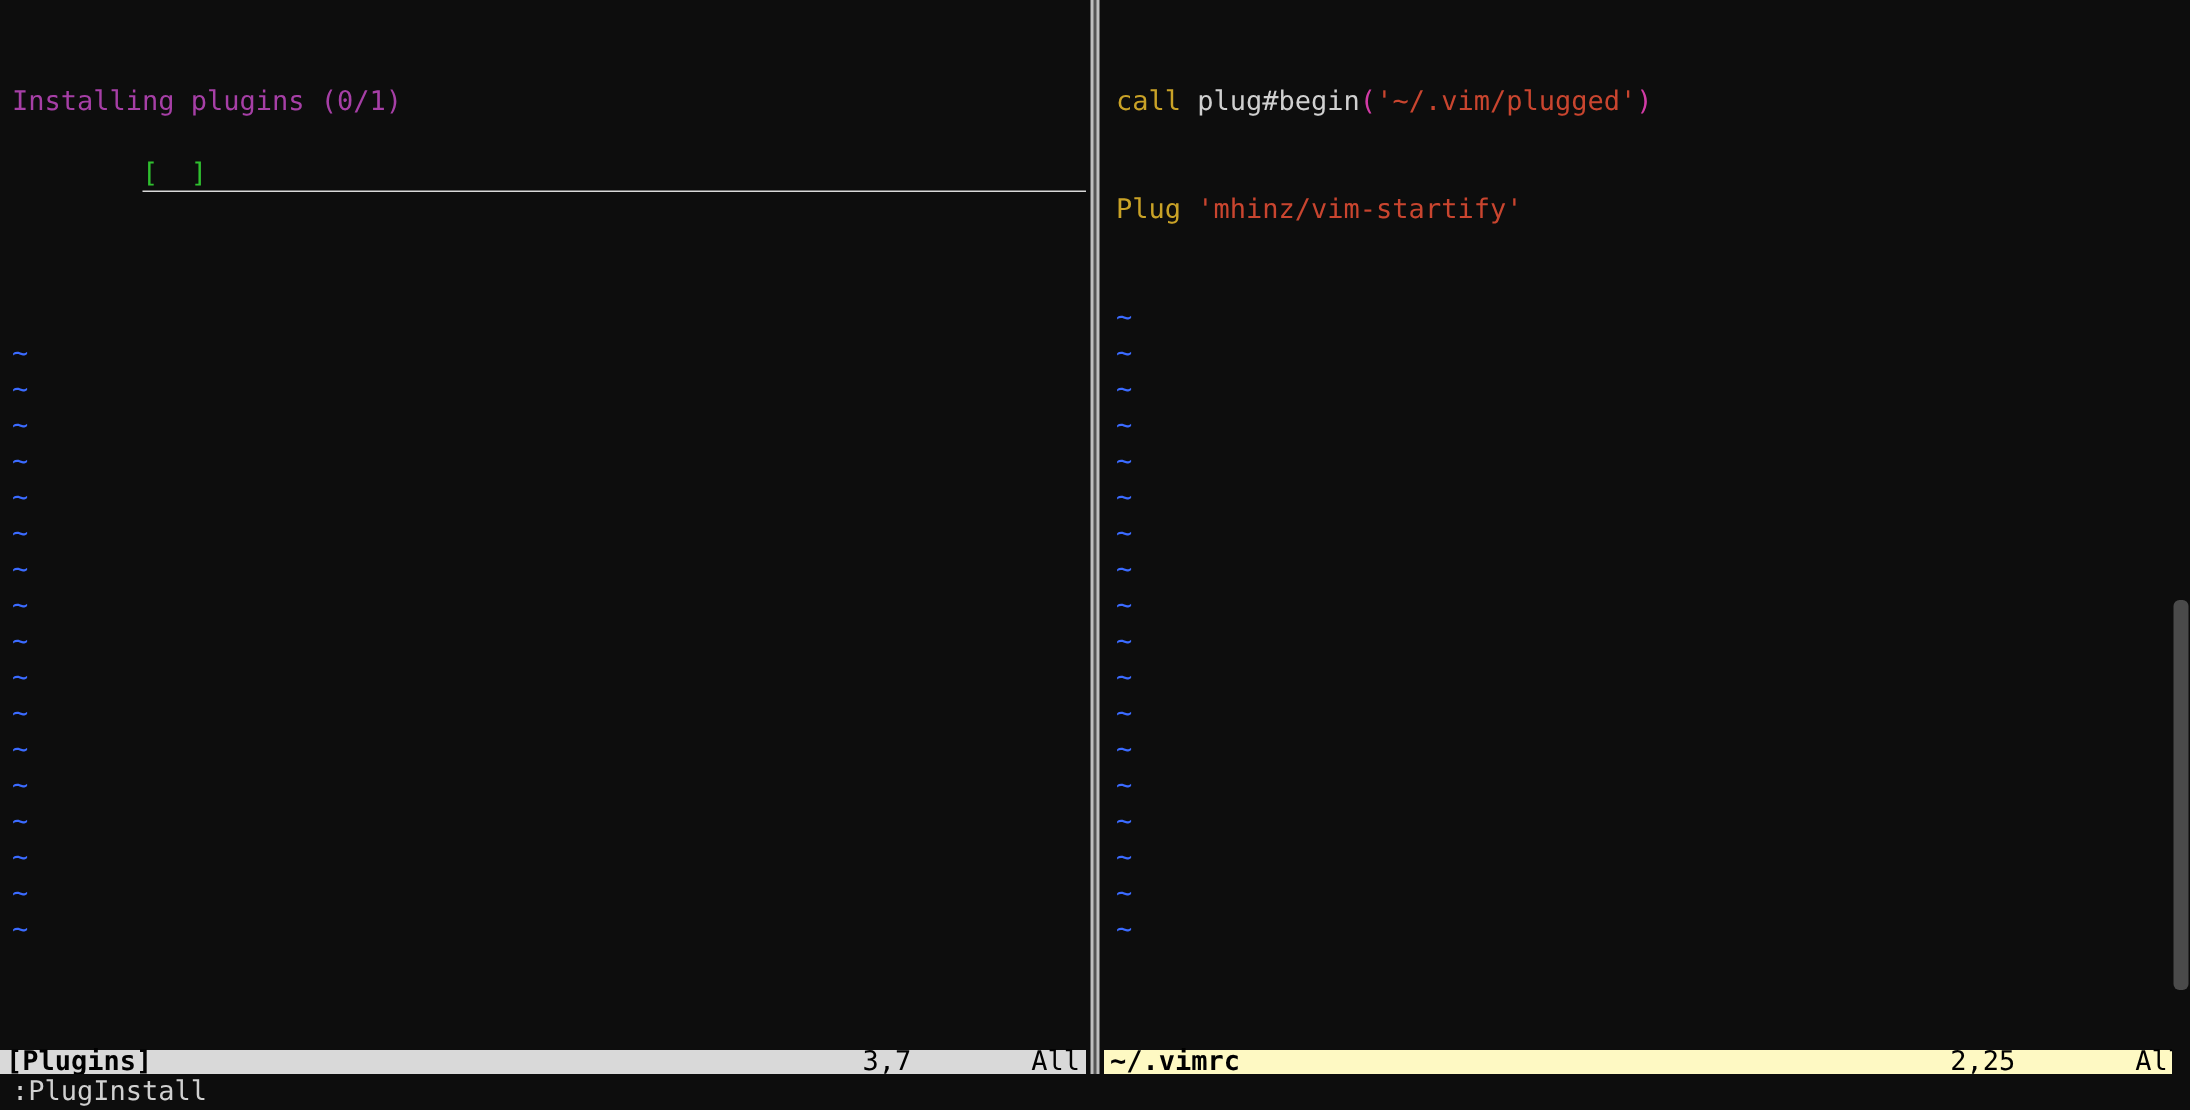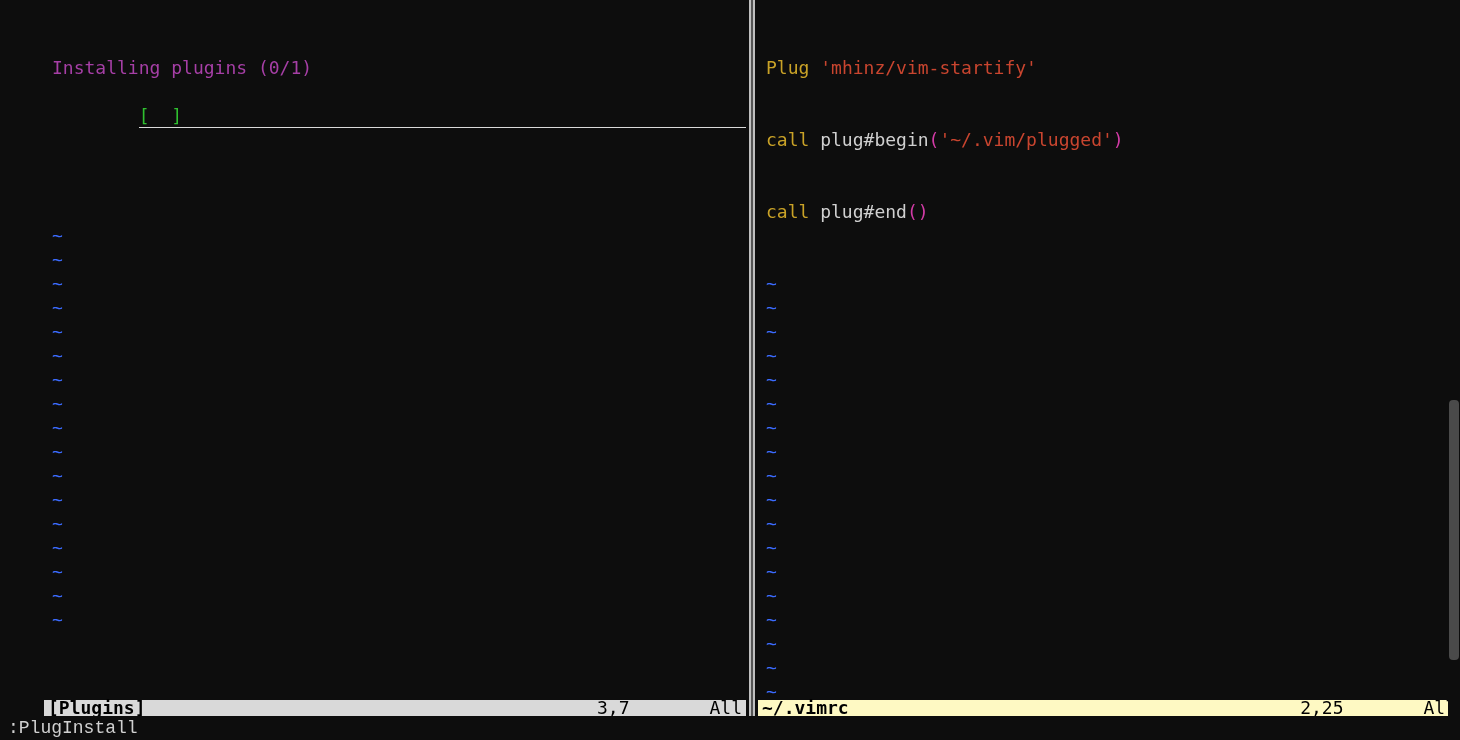--- a/index.html
+++ b/index.html
@@ -16,21 +16,20 @@
   .editor {
     display: flex;
     flex-direction: column;
     width: 100%;
     height: 100%;
   }
   .splits {
     display: flex;
     flex: 1 1 auto;
     overflow: hidden;
-    margin-left: 44px;
   }
   .pane {
     flex: 1 1 50%;
     position: relative;
     display: flex;
     flex-direction: column;
     overflow: hidden;
   }
   .pane-left { }
   .pane-right { }
@@ -81,21 +80,20 @@
   .statusline.inactive {
     background: #fef9c3;
   }
   .status-name { flex: 0 0 auto; font-weight: bold; }
   .status-gap { flex: 1 1 auto; }
   .status-pos { flex: 0 0 auto; margin-right: 80px; }
   .status-pct { flex: 0 0 auto; text-align: center; }
   .bottom-row {
     display: flex;
     height: 24px;
-    font-family: Liberation Mono, monospace;
   }
   .cmdline {
     flex: 1 1 auto;
     background: #0d0d0d;
     color: #d0d0d0;
     padding: 0 8px;
     height: 24px;
     white-space: pre;
   }
   .app-scrollbar {
@@ -137,23 +135,22 @@
         <span class="status-gap"></span>
         <span class="status-pos">3,7</span>
         <span class="status-pct">All</span>
       </div>
     </div>
 
     <div class="vsplit"></div>
 
     <div class="pane pane-right">
       <div class="buffer">
+        <div class="line"><span class="kw">call</span><span class="fn"> plug#begin</span><span class="paren">(</span><span class="str">'~/.vim/plugged'</span><span class="paren">)</span></div>
         <div class="line"><span class="kw">Plug</span><span> </span><span class="str">'mhinz/vim-startify'</span></div>
-        <div class="line"><span class="kw">call</span><span class="fn"> plug#begin</span><span class="paren">(</span><span class="str">'~/.vim/plugged'</span><span class="paren">)</span></div>
-        <div class="line"><span class="kw">call</span><span class="fn"> plug#end</span><span class="paren">(</span><span class="paren">)</span></div>
         <div id="right-tildes"><div class="line tilde">~</div><div class="line tilde">~</div><div class="line tilde">~</div><div class="line tilde">~</div><div class="line tilde">~</div><div class="line tilde">~</div><div class="line tilde">~</div><div class="line tilde">~</div><div class="line tilde">~</div><div class="line tilde">~</div><div class="line tilde">~</div><div class="line tilde">~</div><div class="line tilde">~</div><div class="line tilde">~</div><div class="line tilde">~</div><div class="line tilde">~</div><div class="line tilde">~</div><div class="line tilde">~</div></div>
       </div>
       <div class="statusline inactive">
         <span class="status-name">~/.vimrc</span>
         <span class="status-gap"></span>
         <span class="status-pos">2,25</span>
         <span class="status-pct">All</span>
       </div>
     </div>
 

